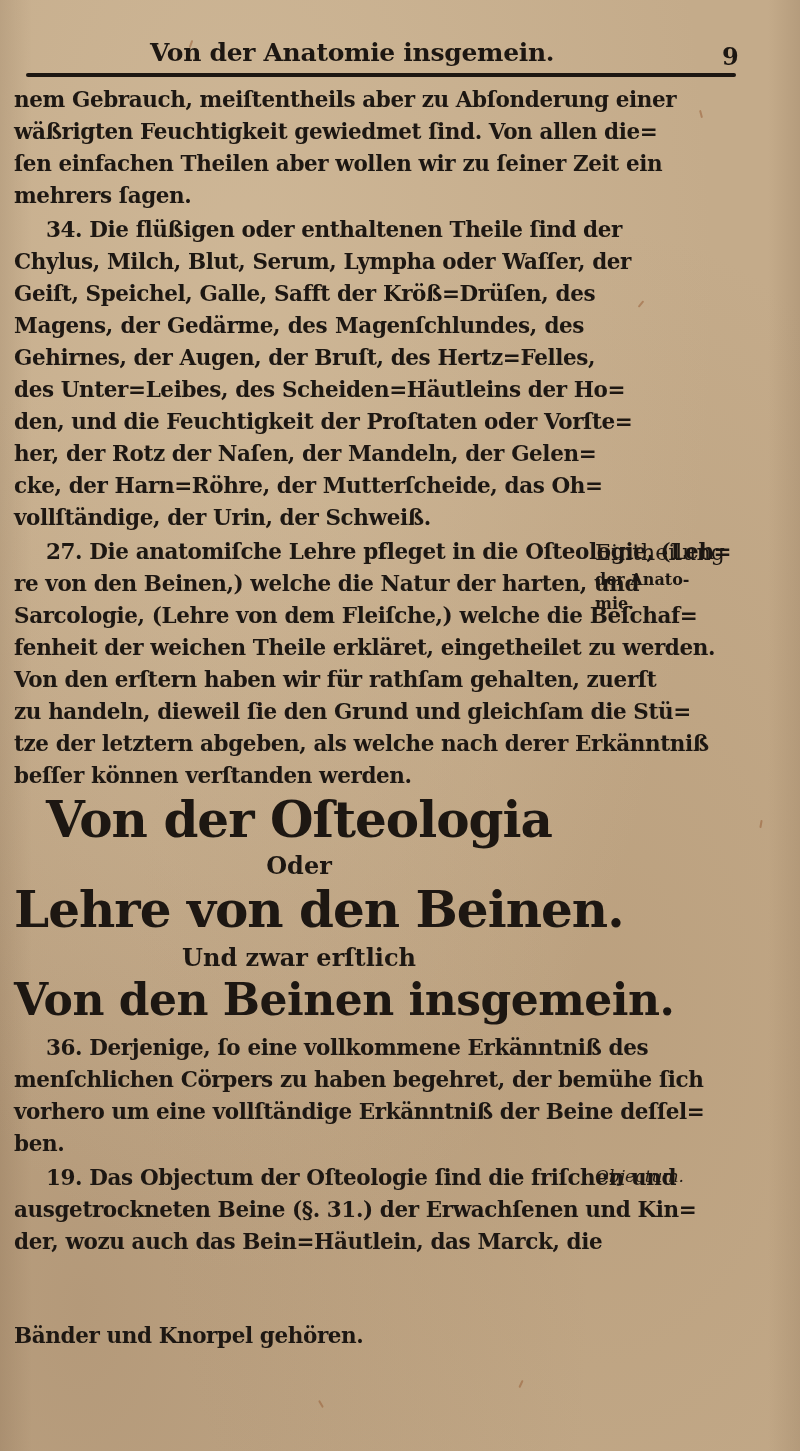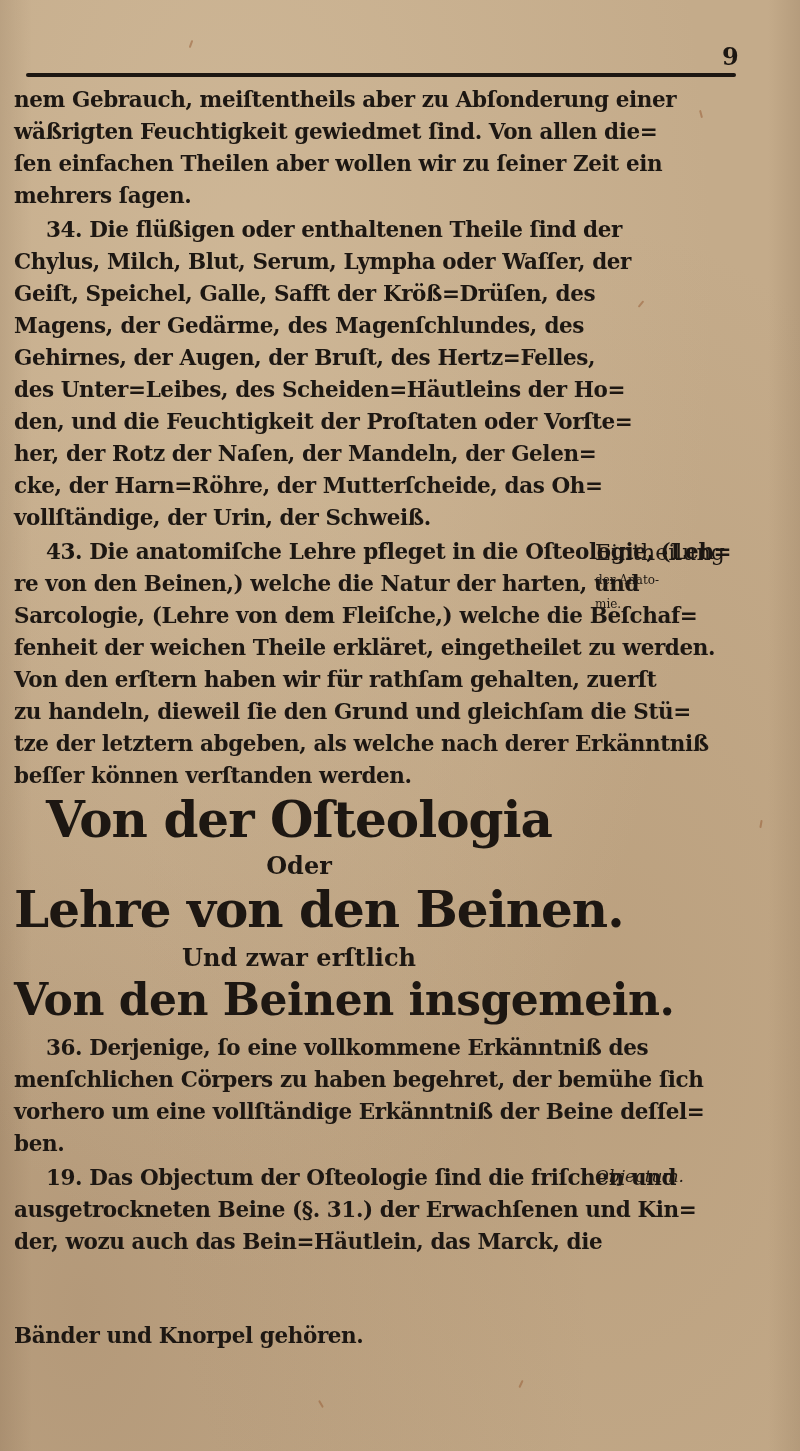--- a/index.html
+++ b/index.html
@@ -43,36 +43,37 @@
       position: absolute; left: 0; width: 570px; text-align: center;
       font-weight: bold; white-space: nowrap;
     }
     .h-big { font-size: 50px; line-height: 60px; letter-spacing: -1px; }
     .h-small { font-size: 24px; line-height: 32px; }
     .h-mid { font-size: 44px; line-height: 56px; letter-spacing: -0.5px; }
     .marginal {
       position: absolute; left: 595px; font-weight: normal; white-space: nowrap;
     }
     .marginal.fraktur { font-size: 22px; line-height: 26px; }
-    .marginal.small { font-size: 12px; line-height: 24px; font-weight: normal; }
+    .marginal.small { font-size: 16px; line-height: 24px; font-weight: bold; }
     .marginal.ital { font-style: italic; font-size: 17px; text-align: right; }
     .speck { position: absolute; width: 2px; height: 8px; background: rgba(150,90,50,0.5); border-radius: 1px; }
   </style>
 </head>
 <body>
 
 <div class="page">
 
   <div class="speck" style="left:190px;top:40px;transform:rotate(20deg)"></div>
   <div class="speck" style="left:700px;top:110px;transform:rotate(-15deg)"></div>
   <div class="speck" style="left:640px;top:300px;transform:rotate(40deg)"></div>
   <div class="speck" style="left:760px;top:820px;transform:rotate(10deg)"></div>
   <div class="speck" style="left:320px;top:1400px;transform:rotate(-30deg)"></div>
   <div class="speck" style="left:520px;top:1380px;transform:rotate(25deg)"></div>
 
+  <div class="running-head">Von der Anatomie insgemein.</div>
   <div class="page-number">9</div>
   <div class="head-rule"></div>
 
   <div class="body-col" style="top:0;">
 
     <div class="line" style="top:84px">nem Gebrauch, meiſtentheils aber zu Abſonderung einer</div>
     <div class="line" style="top:116px">wäßrigten Feuchtigkeit gewiedmet ſind. Von allen die=</div>
     <div class="line" style="top:148px">ſen einfachen Theilen aber wollen wir zu ſeiner Zeit ein</div>
     <div class="line last" style="top:180px">mehrers ſagen.</div>
 
@@ -81,21 +82,21 @@
     <div class="line" style="top:278px">Geiſt, Speichel, Galle, Safft der Kröß=Drüſen, des</div>
     <div class="line" style="top:310px">Magens, der Gedärme, des Magenſchlundes, des</div>
     <div class="line" style="top:342px">Gehirnes, der Augen, der Bruſt, des Hertz=Felles,</div>
     <div class="line" style="top:374px">des Unter=Leibes, des Scheiden=Häutleins der Ho=</div>
     <div class="line" style="top:406px">den, und die Feuchtigkeit der Proſtaten oder Vorſte=</div>
 
     <div class="line" style="top:438px">her, der Rotz der Naſen, der Mandeln, der Gelen=</div>
     <div class="line" style="top:470px">cke, der Harn=Röhre, der Mutterſcheide, das Oh=</div>
     <div class="line last" style="top:502px">vollſtändige, der Urin, der Schweiß.</div>
 
-    <div class="line indent" style="top:536px"><span>43.</span> <span>Die anatomiſche Lehre pfleget in die Oſteologie, (Leh=</span></div>
+    <div class="line indent" style="top:536px"><span>27.</span> <span>Die anatomiſche Lehre pfleget in die Oſteologie, (Leh=</span></div>
     <div class="line" style="top:568px">re von den Beinen,) welche die Natur der harten, und</div>
     <div class="line" style="top:600px">Sarcologie, (Lehre von dem Fleiſche,) welche die Beſchaf=</div>
     <div class="line" style="top:632px">fenheit der weichen Theile erkläret, eingetheilet zu werden.</div>
     <div class="line" style="top:664px">Von den erſtern haben wir für rathſam gehalten, zuerſt</div>
     <div class="line" style="top:696px">zu handeln, dieweil ſie den Grund und gleichſam die Stü=</div>
     <div class="line" style="top:728px">tze der letztern abgeben, als welche nach derer Erkänntniß</div>
     <div class="line last" style="top:760px">beſſer können verſtanden werden.</div>
 
     <div class="heading h-big" style="top:790px">Von der Oſteologia</div>
     <div class="heading h-small" style="top:850px">Oder</div>

